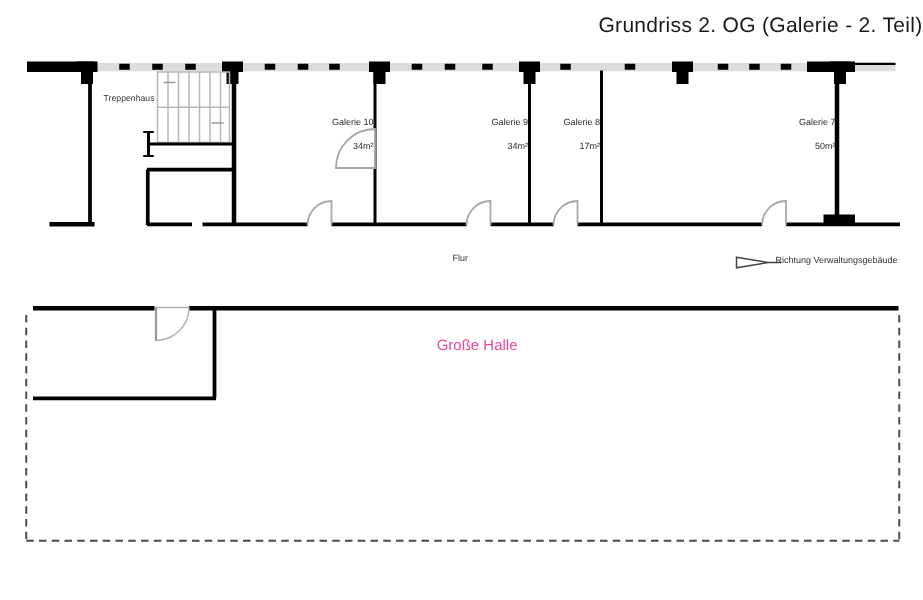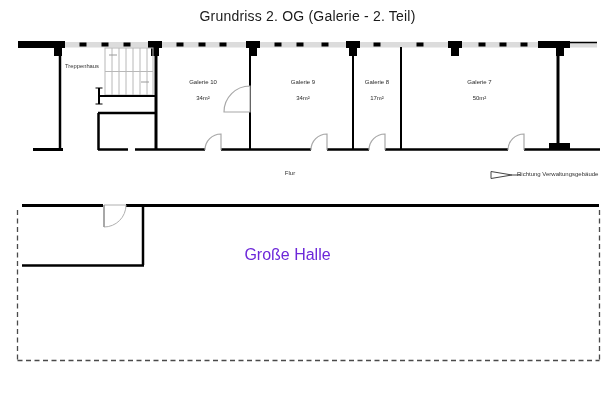--- a/index.html
+++ b/index.html
@@ -1,29 +1,29 @@
 <!DOCTYPE html>
 <html><head>
 <meta charset="utf-8">
 <style>
   html,body{margin:0;padding:0;background:#ffffff;}
   #canvas{position:relative;width:615px;height:400px;background:#ffffff;overflow:hidden;
           font-family:"Liberation Sans", sans-serif;color:#1a1a1a;}
   #plan-svg{position:absolute;left:0;top:0;}
-  .lbl{position:absolute;text-align:center;}
+  .lbl{position:absolute;text-align:right;}
   #title{left:0;right:0;top:8px;font-size:14px;letter-spacing:.2px;}
   #treppenhaus-label{left:61px;top:63px;width:42px;font-size:5.8px;color:#333;}
   .room-label{display:flex;flex-direction:column;gap:10px;font-size:6px;color:#2a2a2a;}
   #room-g10{left:157px;top:79px;width:92px;}
   #room-g9 {left:254px;top:79px;width:98px;}
   #room-g8 {left:354px;top:79px;width:46px;}
   #room-g7 {left:402px;top:79px;width:155px;}
   #flur-label{left:268px;top:170px;width:44px;font-size:6px;color:#333;}
   #direction-label{left:517px;top:171px;width:98px;font-size:6px;color:#333;text-align:left;white-space:nowrap;}
-  #halle-label{left:230px;top:246px;width:115px;font-size:16px;color:#6d28d9;}
+  #halle-label{left:230px;top:225px;width:115px;font-size:10px;color:#ec4899;}
 </style>
 </head>
 <body>
 
 <div id="canvas">
 
   <svg id="plan-svg" width="615" height="400" viewBox="0 0 615 400">
 
     <rect x="18" y="42" width="579" height="5.5" fill="#dcdcdc"></rect>
     <rect x="18" y="41" width="45" height="7" fill="#000"></rect>

